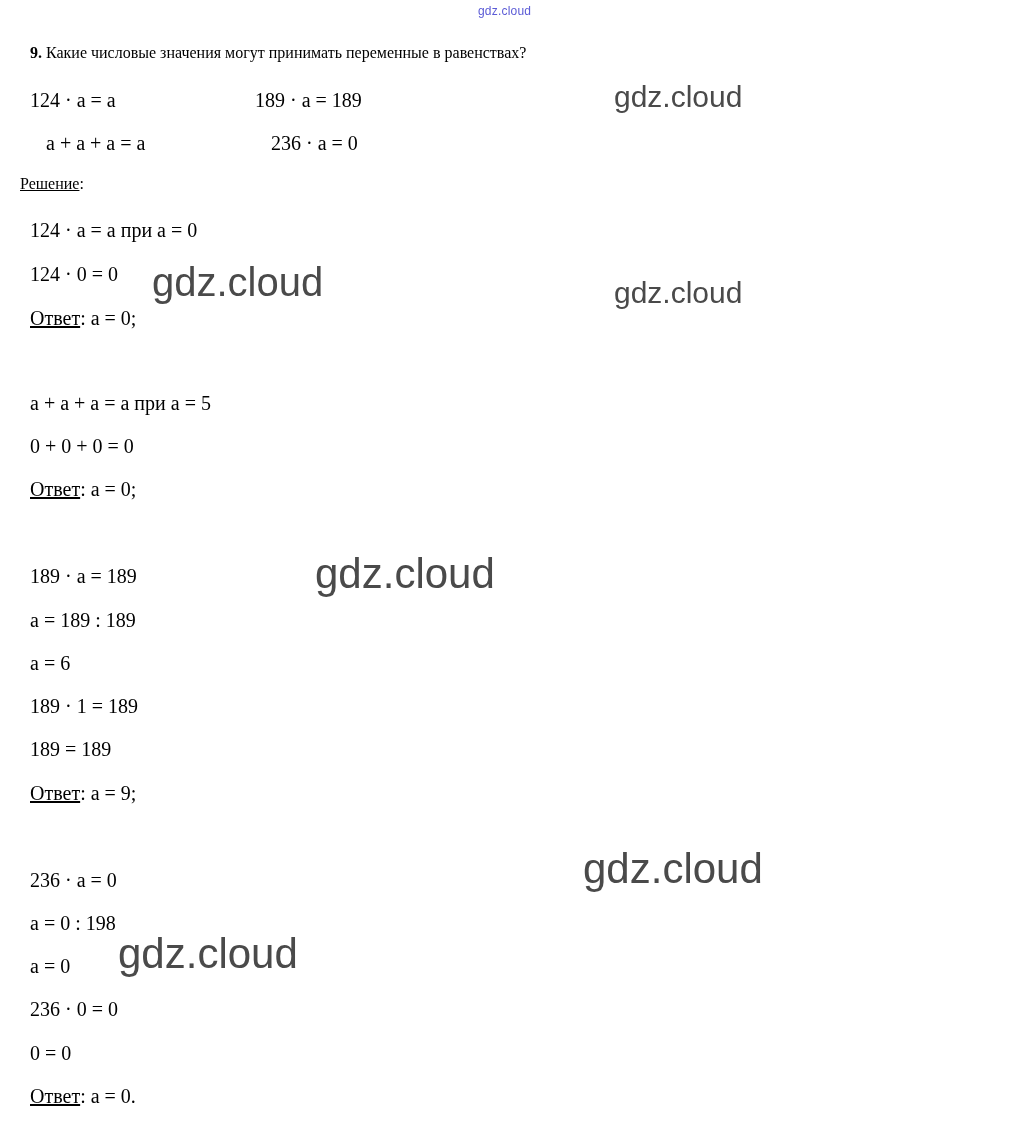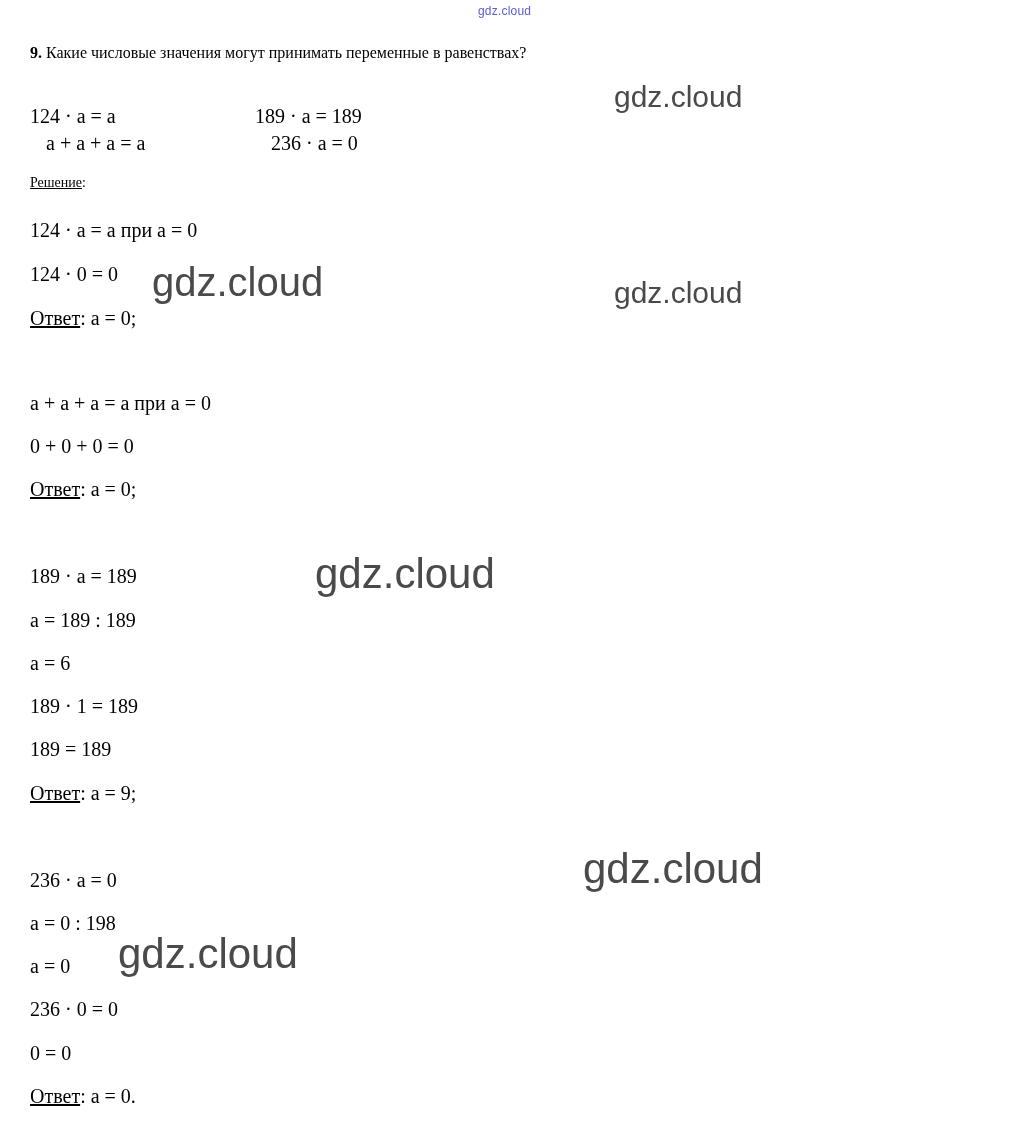--- a/index.html
+++ b/index.html
@@ -70,28 +70,28 @@
 
   .eq {
     position: absolute;
     font-size: 20px;
     line-height: 24px;
     white-space: nowrap;
   }
   .col-a { left: 30px; }
   .col-b { left: 255px; }
 
-  .r1 { top: 88px; margin-top: 16px; }
+  .r1 { top: 88px; }
   .r2 { top: 131px; margin-left: 16px; }
 
   .label-solution {
     position: absolute;
-    left: 30px;
+    left: 20px;
     top: 175px;
-    font-size: 14px;
+    font-size: 16px;
     white-space: nowrap;
   }
   .label-solution .u {
     text-decoration: underline;
   }
 
   .step {
     position: absolute;
     left: 30px;
     font-size: 20px;
@@ -153,21 +153,21 @@
     <div class="label-solution">
       <span class="u">Решение</span><span>:</span>
     </div>
 
     <div class="step s1">124 · a = a при a = 0</div>
     <div class="step s2">124 · 0 = 0</div>
     <div class="step s3 answer">
       <span class="u">Ответ</span><span>: a = 0;</span>
     </div>
 
-    <div class="step s4">a + a + a = a при a = 0</div>
+    <div class="step s4">a + a + a = a при a = 5</div>
     <div class="step s5">0 + 0 + 0 = 0</div>
     <div class="step s6 answer">
       <span class="u">Ответ</span><span>: a = 0;</span>
     </div>
 
     <div class="step s7">189 · a = 189</div>
     <div class="step s8">a = 189 : 189</div>
     <div class="step s9">a = 6</div>
     <div class="step s10">189 · 1 = 189</div>
     <div class="step s11">189 = 189</div>

